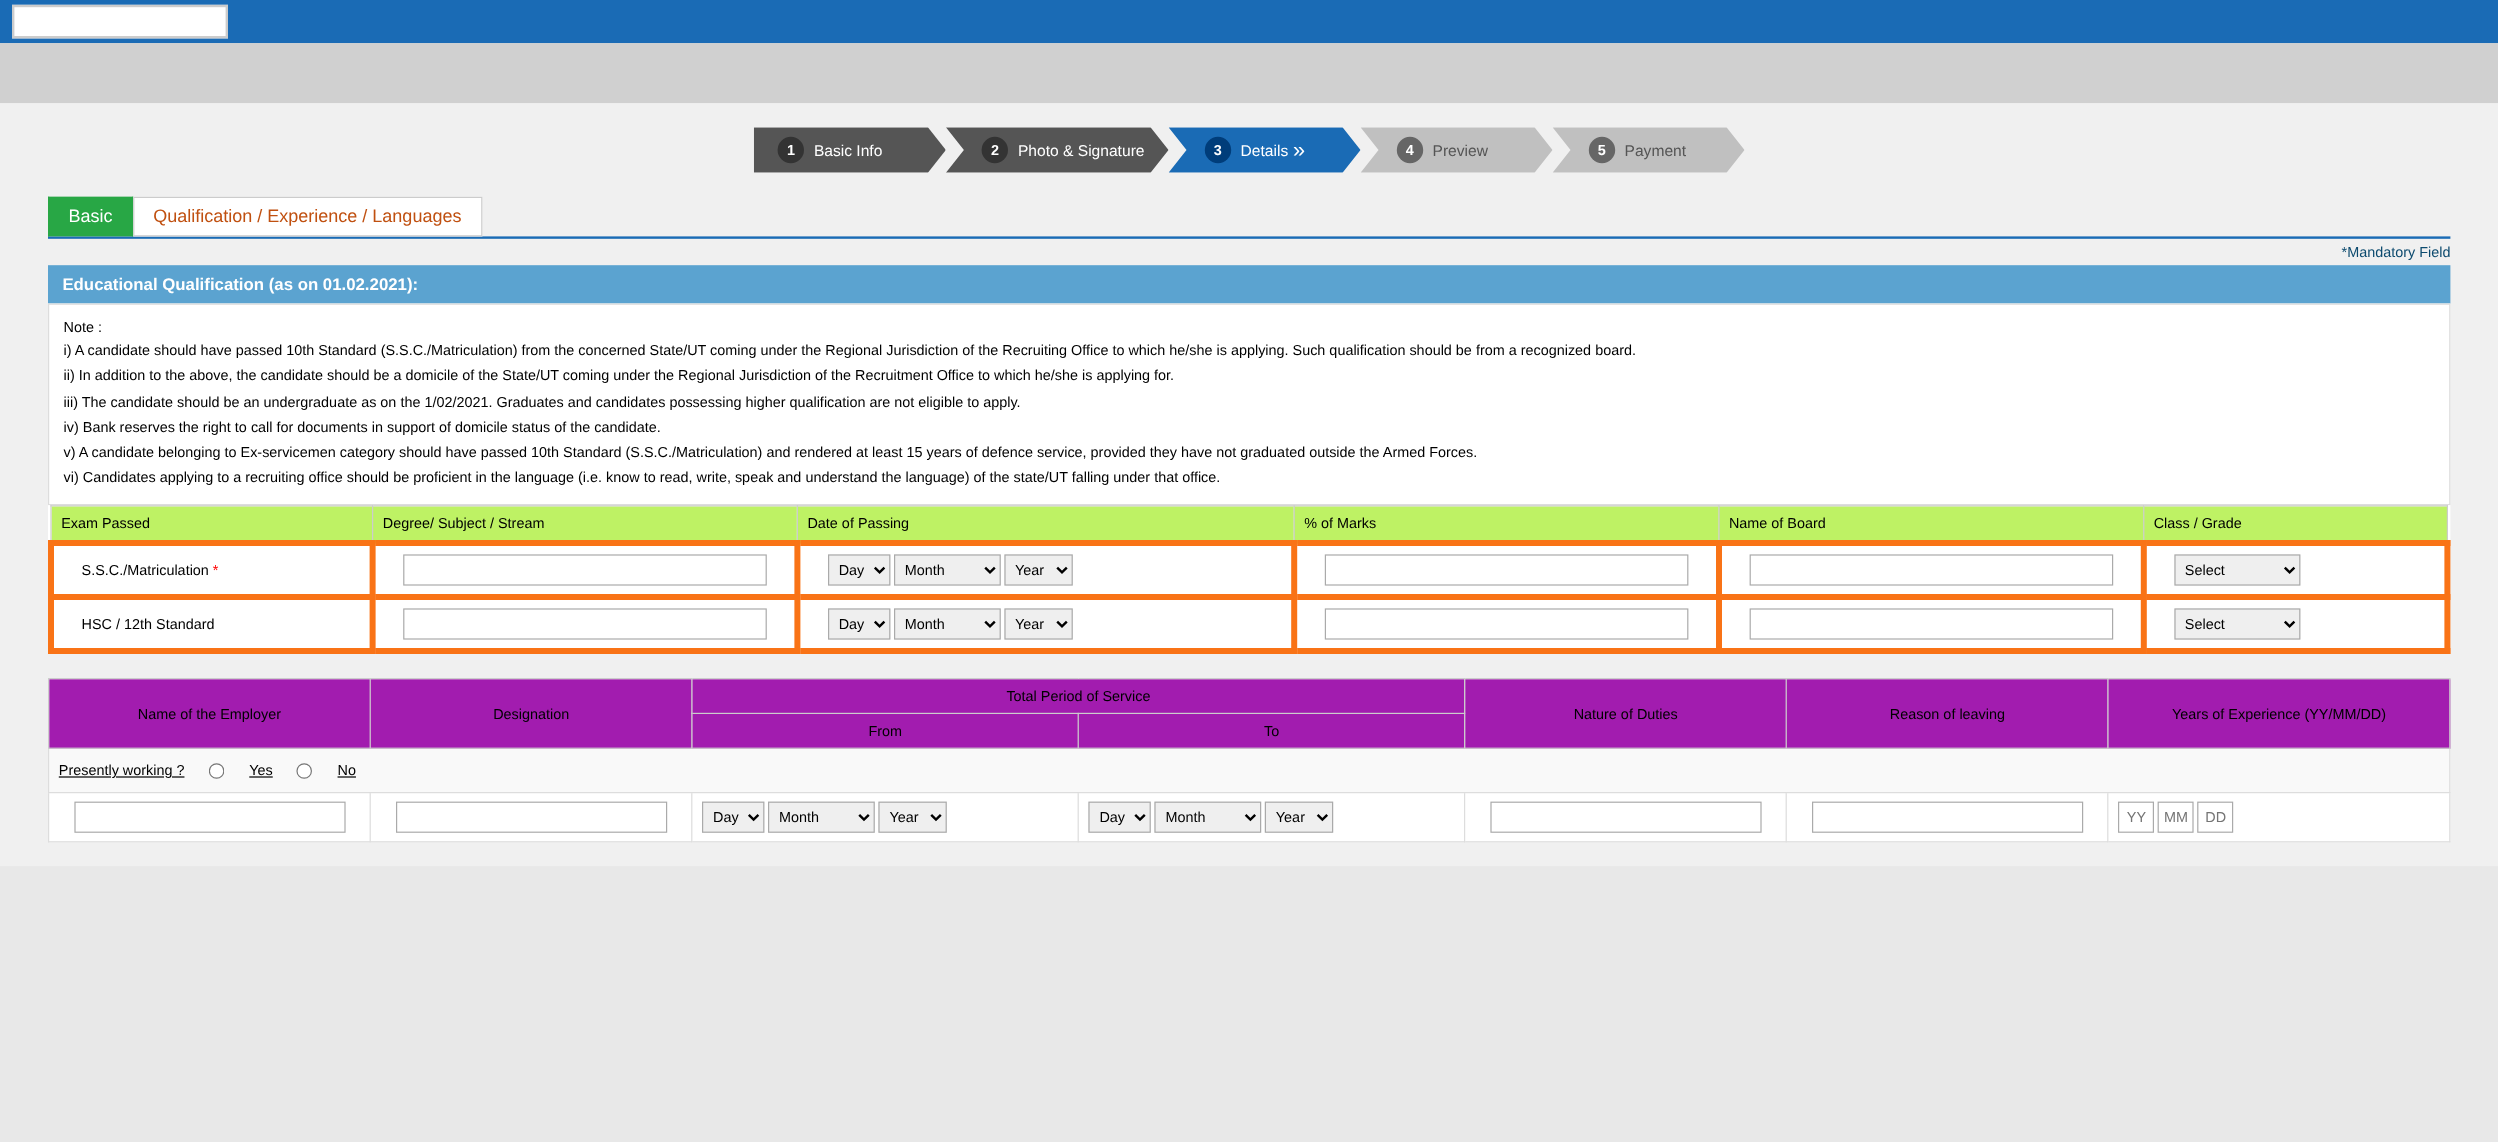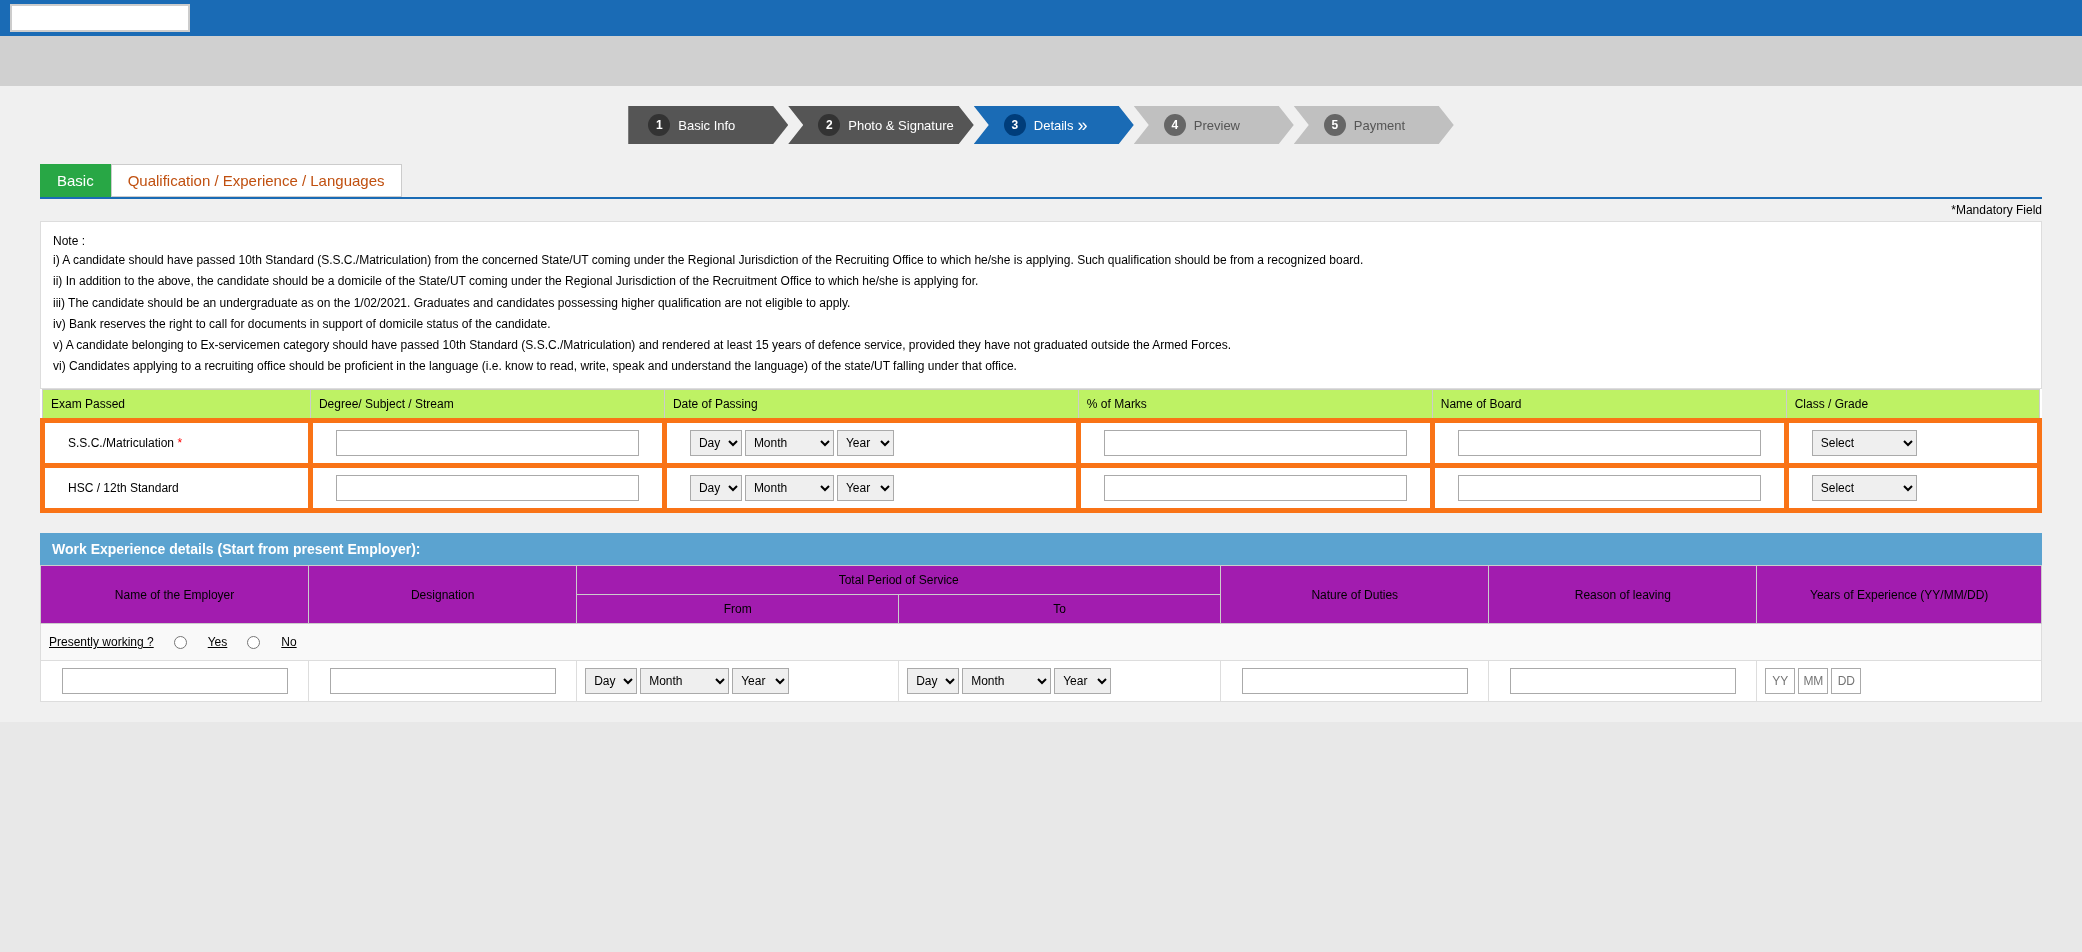--- a/index.html
+++ b/index.html
@@ -111,21 +111,21 @@
     }
     .tab.qual-tab {
       background: white;
       color: #c05010;
       border: 1px solid #ccc;
     }
 
     
     .mandatory-note {
       text-align: right;
-      color: #000000;
+      color: #0c4a6e;
       font-size: 12px;
       padding: 4px 0;
     }
 
     
     .section-header {
       background: #5ba3d0;
       color: white;
       padding: 8px 12px;
       font-size: 14px;
@@ -285,20 +285,23 @@
     <div class="tab qual-tab">
       <span>Qualification / Experience / Languages</span>
     </div>
   </div>
 
   <div class="mandatory-note">
     <span>*Mandatory Field</span>
   </div>
 
   <div>
+    <div class="section-header">
+      <span>Educational Qualification (as on 01.02.2021):</span>
+    </div>
 
     <div class="note-section">
       <strong>Note :</strong><br>
       <span id="notes-container"><div style="margin-bottom: 2px;">i) A candidate should have passed 10th Standard (S.S.C./Matriculation) from the concerned State/UT coming under the Regional Jurisdiction of the Recruiting Office to which he/she is applying. Such qualification should be from a recognized board.</div><div style="margin-bottom: 2px;">ii) In addition to the above, the candidate should be a domicile of the State/UT coming under the Regional Jurisdiction of the Recruitment Office to which he/she is applying for.</div><div style="margin-bottom: 2px;">iii) The candidate should be an undergraduate as on the 1/02/2021. Graduates and candidates possessing higher qualification are not eligible to apply.</div><div style="margin-bottom: 2px;">iv) Bank reserves the right to call for documents in support of domicile status of the candidate.</div><div style="margin-bottom: 2px;">v) A candidate belonging to Ex-servicemen category should have passed 10th Standard (S.S.C./Matriculation) and rendered at least 15 years of defence service, provided they have not graduated outside the Armed Forces.</div><div style="margin-bottom: 2px;">vi) Candidates applying to a recruiting office should be proficient in the language (i.e. know to read, write, speak and understand the language) of the state/UT falling under that office.</div></span>
     </div>
 
     <table class="qual-table">
       <thead>
         <tr>
           <th>Exam Passed</th>
@@ -336,23 +339,20 @@
             </td>
             <td><input type="text" style=""></td>
             <td><input type="text" style="width: 100%;"></td>
             <td><select><option value="Select">Select</option><option value="First Class">First Class</option><option value="Second Class">Second Class</option><option value="Pass Class">Pass Class</option><option value="Distinction">Distinction</option></select></td>
           </tr>
         </tbody>
     </table>
   </div>
 
   <div class="work-section">
-    <div class="section-header">
-      <span>Work Experience details (Start from present Employer):</span>
-    </div>
 
     <table class="work-table">
       <thead>
         <tr>
           <th rowspan="2">
             <span>Name of the Employer</span>
           </th>
           <th rowspan="2">
             <span>Designation</span>
           </th>

